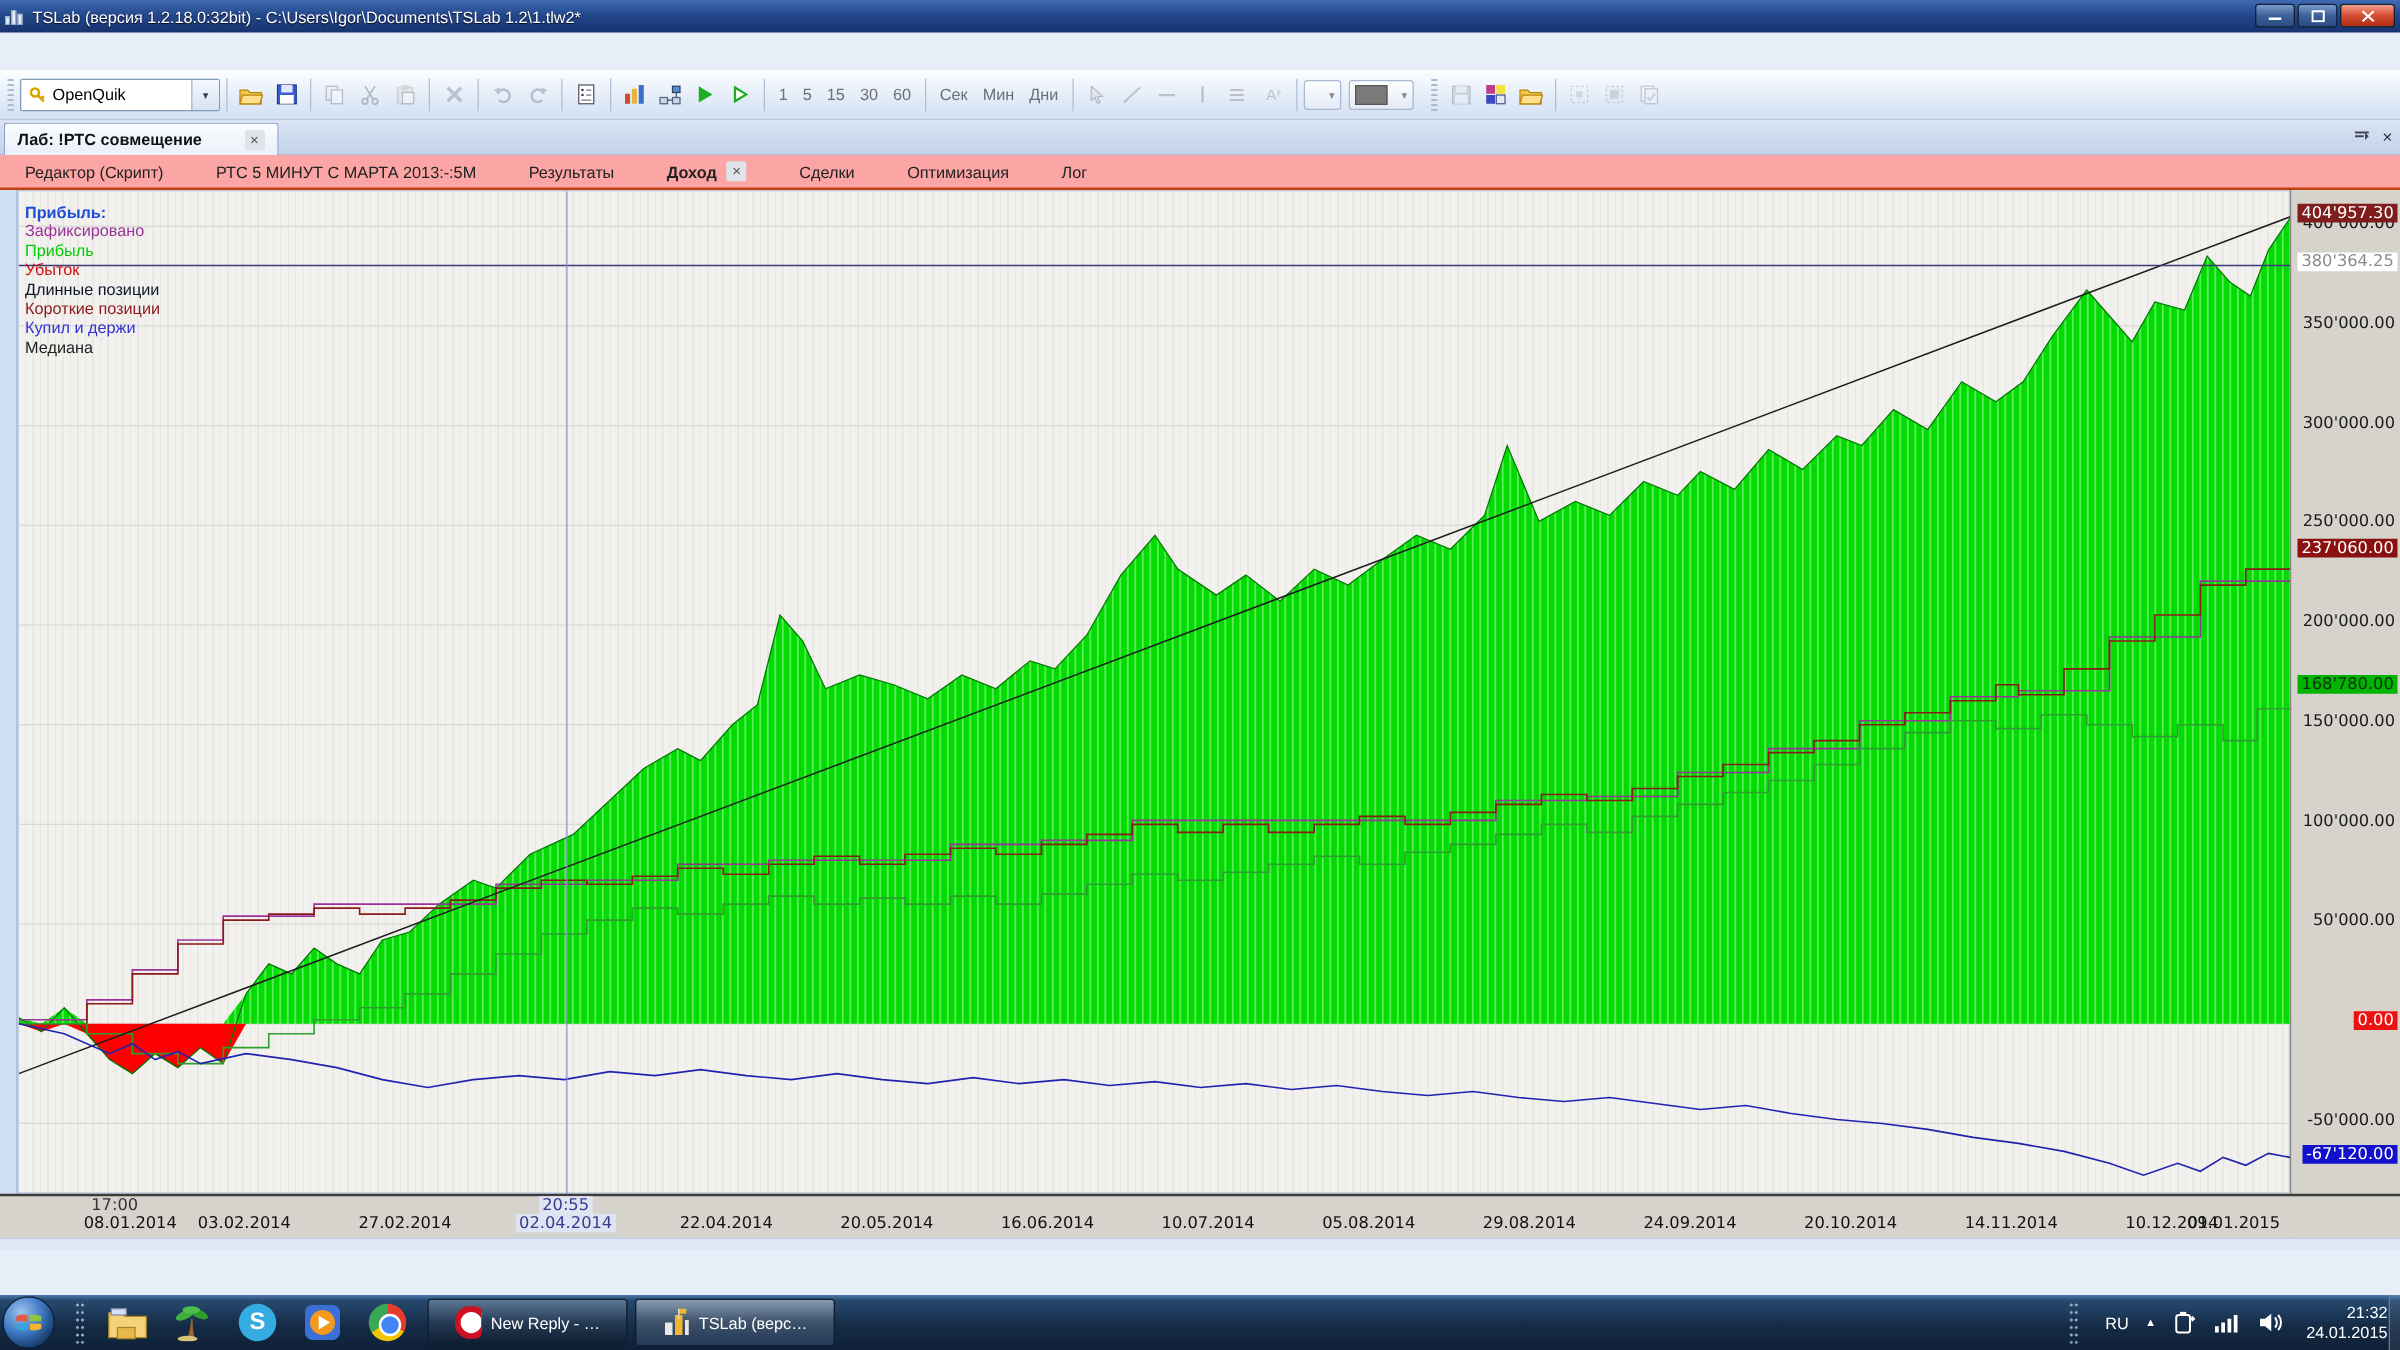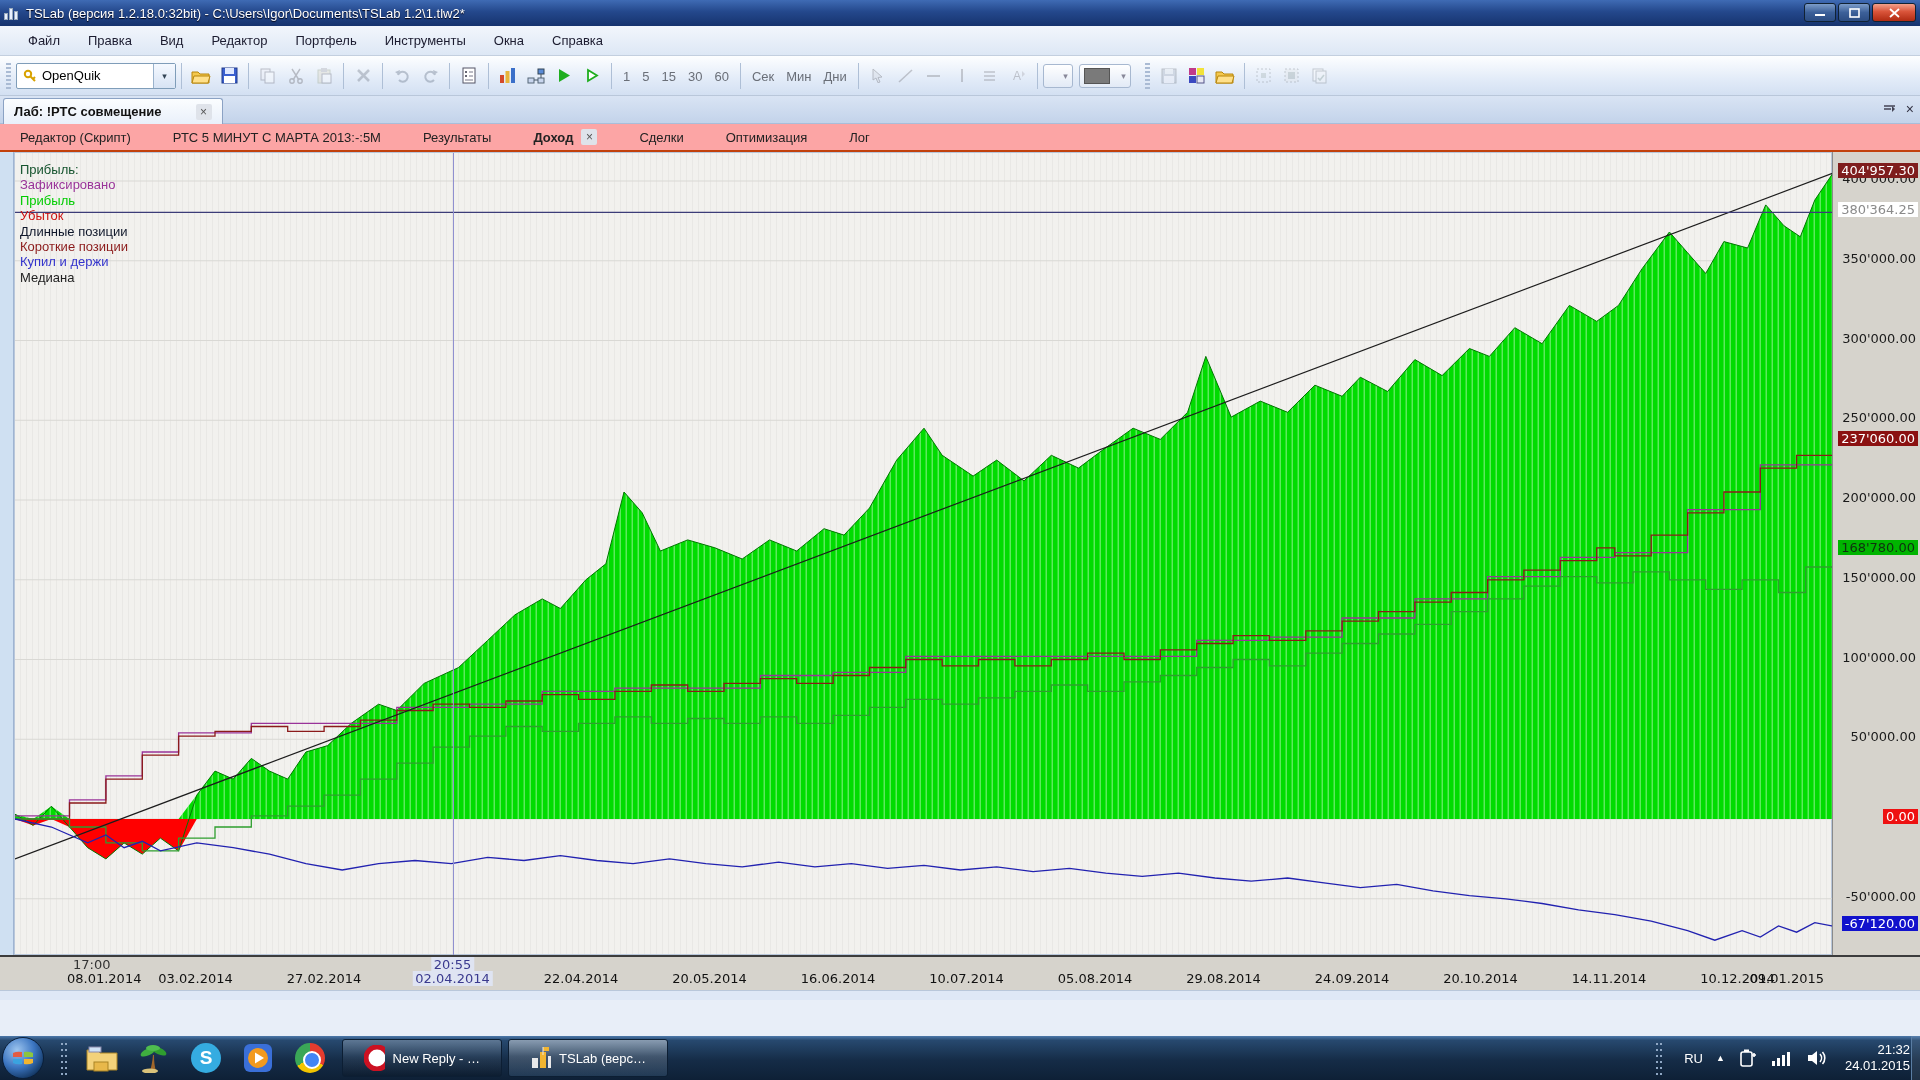--- a/index.html
+++ b/index.html
@@ -69,21 +69,21 @@
   #left-gutter { position:absolute; left:0; top:0; width:14px; height:838px; background:#cfe0f2; border-right:1px solid #9fb4d2; }
   #yaxis { position:absolute; left:1832px; top:0; width:88px; height:838px; background:#d6d3cc; border-left:1px solid #8a8a8a;
     font-family:"DejaVu Sans", sans-serif; }
   .ylab { position:absolute; right:4px; font-size:13px; color:#1a1a1a; white-space:nowrap; }
   .ybadge { position:absolute; right:2px; font-size:13px; padding:0 3px; white-space:nowrap; z-index:2; }
   #xaxis { position:absolute; left:0; top:803px; width:1920px; height:35px; background:#d6d3cc; border-top:2px solid #3c3c3c; }
   .xdate { position:absolute; top:14px; font-size:13px; color:#111; font-family:"DejaVu Sans", sans-serif; white-space:nowrap; }
   .xtime { position:absolute; top:0px; font-size:13px; color:#333; font-family:"DejaVu Sans", sans-serif; white-space:nowrap; }
   .hl { background:#dfe4f2; color:#3a3a8e; padding:0 3px; }
   #legend { position:absolute; left:20px; top:10px; z-index:3; font-size:13px; line-height:15.4px; }
-  #legend .lg-title { font-weight:normal; color:#14532d; }
+  #legend .lg-title { font-weight:bold; color:#1d4ed8; }
   #gap-strip { position:absolute; left:0; top:990px; width:1920px; height:10px; background:#dfe8f6; border-top:1px solid #b9c7da; }
 
   
   #statusbar { position:absolute; left:0; top:1000px; width:1920px; height:36px; background:#f0f0ee;
     border-top:1px solid #c9c9c9; font-size:13px; color:#222; }
   .st-sep { position:absolute; top:5px; width:1px; height:24px; background:#b2b2b2; }
   #status-conn { position:absolute; left:8px; top:9px; }
   #status-clock { position:absolute; left:228px; top:9px; }
   #journal-icon { position:absolute; left:478px; top:5px; }
   .sb-tabs { position:absolute; left:686px; top:4px; display:flex; align-items:flex-end; gap:2px; }
@@ -139,30 +139,20 @@
           </svg>
         </span>
       <span class="wbtn close">
           <svg width="11" height="10">
             <path d="M1 1 L10 9 M10 1 L1 9" stroke="#fff" stroke-width="1.8"></path>
           </svg>
         </span>
     </span>
   </div>
 
-  <div id="menubar">
-      <span class="menu-item">Файл</span>
-      <span class="menu-item">Правка</span>
-      <span class="menu-item">Вид</span>
-      <span class="menu-item">Редактор</span>
-      <span class="menu-item">Портфель</span>
-      <span class="menu-item">Инструменты</span>
-      <span class="menu-item">Окна</span>
-      <span class="menu-item">Справка</span>
-    </div>
 
   <div id="toolbar">
     <span class="grip"></span>
     <span class="combo">
       <svg width="14" height="14" style="margin-right:5px">
           <circle cx="5" cy="5" r="3.2" fill="none" stroke="#d8a200" stroke-width="2"></circle>
           <path d="M7.5 7.5 L12 12 M10 10 L12 8" stroke="#d8a200" stroke-width="2"></path>
         </svg>
       <span>OpenQuik</span>
       <span class="arrow-btn">▾</span>

